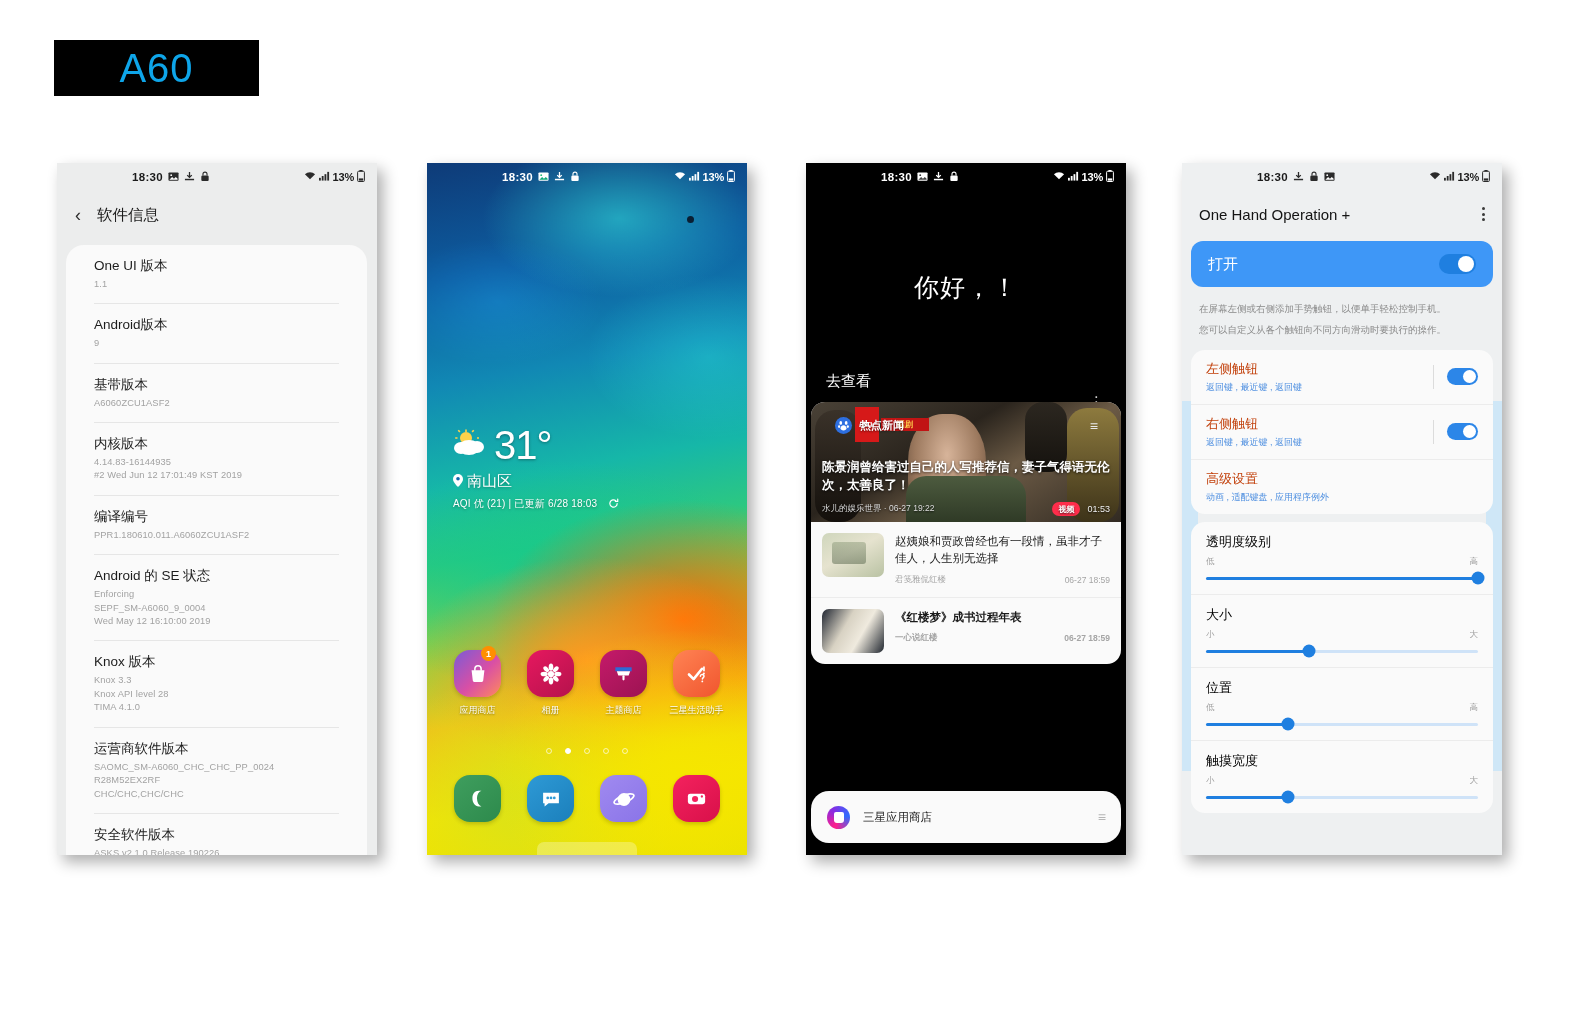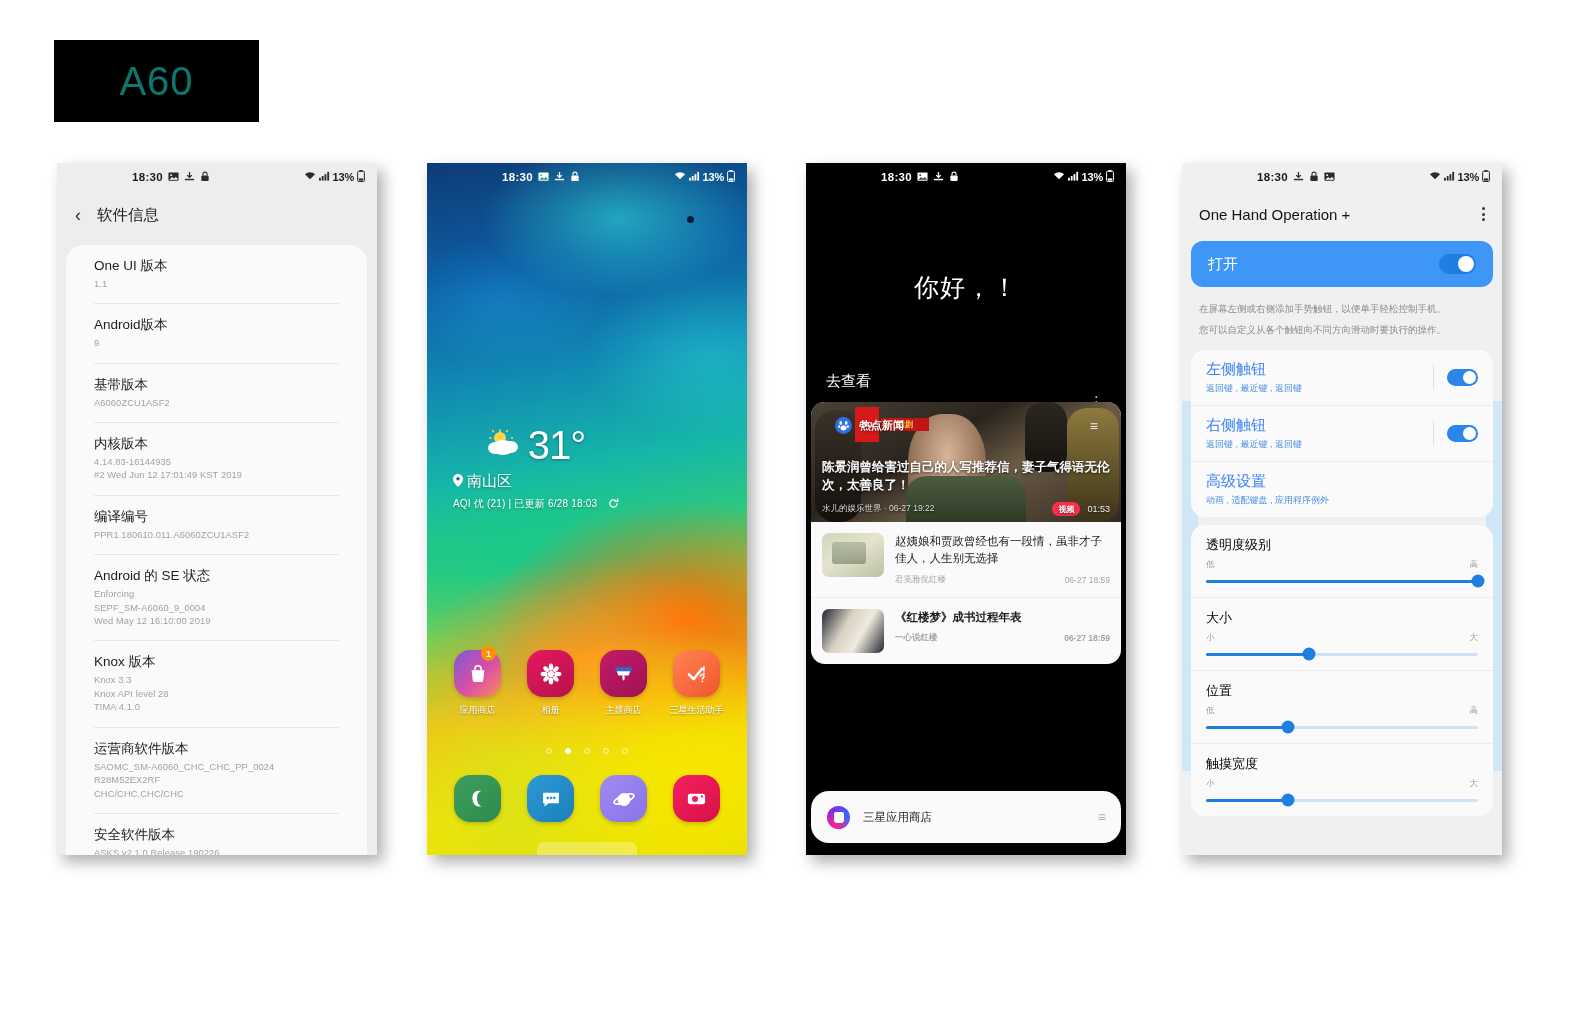--- a/index.html
+++ b/index.html
@@ -7,22 +7,22 @@
     width: 1575px; height: 1014px;
     background: #ffffff;
     font-family: "Liberation Sans", "DejaVu Sans", sans-serif;
     overflow: hidden;
   }
   .stage { position: relative; width: 1575px; height: 1014px; }
 
   
   .device-badge {
     position: absolute; left: 54px; top: 40px;
-    width: 205px; height: 82px;
-    background: #000; color: #0f766e;
+    width: 205px; height: 56px;
+    background: #000; color: #0ea5e9;
     display: flex; align-items: center; justify-content: center;
     font-size: 40px; font-weight: 400; letter-spacing: 1px;
   }
 
   
   .phone {
     position: absolute; top: 163px;
     width: 320px; height: 692px;
     overflow: hidden;
     box-shadow: 6px 7px 14px rgba(0,0,0,0.32);
@@ -77,21 +77,21 @@
   .p2-wall2 {
     position: absolute; inset: 0;
     background:
       radial-gradient(ellipse 210px 120px at 60% 8%, rgba(40,220,180,.55) 0%, rgba(40,220,180,0) 65%),
       radial-gradient(ellipse 150px 90px at 22% 20%, rgba(10,60,140,.5) 0%, rgba(10,60,140,0) 70%),
       radial-gradient(ellipse 180px 120px at 88% 28%, rgba(30,200,160,.35) 0%, rgba(30,200,160,0) 68%);
     mix-blend-mode: screen; pointer-events: none;
   }
   .p2-camhole { position: absolute; top: 53px; right: 53px; width: 7px; height: 7px; border-radius: 50%; background: #0a1f33; }
   .p2-weather { position: absolute; left: 26px; top: 262px; color: #fff; text-shadow: 0 1px 3px rgba(0,0,0,.35); }
-  .p2-temp-row { display: flex; align-items: center; gap: 7px; justify-content: center; }
+  .p2-temp-row { display: flex; align-items: center; gap: 7px; }
   .p2-temp { font-size: 40px; font-weight: 300; line-height: 1; letter-spacing: -1px; }
   .p2-loc { font-size: 15px; margin-top: 7px; display: flex; align-items: center; gap: 4px; }
   .p2-aqi { font-size: 10px; margin-top: 6px; display: flex; align-items: center; gap: 11px; letter-spacing: .2px; }
   .p2-apps { position: absolute; left: 0; right: 0; top: 487px; display: flex; justify-content: space-around; padding: 0 14px; }
   .p2-app { width: 62px; text-align: center; position: relative; }
   .p2-icon { width: 47px; height: 47px; margin: 0 auto; border-radius: 16px;
              display: flex; align-items: center; justify-content: center; position: relative;
              box-shadow: 0 2px 4px rgba(0,0,0,.18); }
   .p2-appname { font-size: 9px; color: #fff; margin-top: 7px; text-shadow: 0 1px 2px rgba(0,0,0,.45); white-space: nowrap; }
   .p2-badge { position: absolute; top: -4px; right: 5px; min-width: 15px; height: 15px; border-radius: 8px;
@@ -168,21 +168,21 @@
     display: flex; align-items: center; padding: 0 17px; }
   .p4-master-label { color: #fff; font-size: 15px; }
   .p4-switch { margin-left: auto; width: 37px; height: 20px; border-radius: 11px; background: #1f7fe0; position: relative; }
   .p4-switch i { position: absolute; right: 2px; top: 2px; width: 16px; height: 16px; border-radius: 50%; background: #fff; }
   .p4-desc { padding: 14px 17px 12px 17px; font-size: 9.5px; color: #8a8a8a; line-height: 1.62; }
   .p4-desc p + p { margin-top: 6px; }
   .p4-group { margin: 0 9px 8px 9px; background: #fafafa; border-radius: 14px; overflow: hidden; }
   .p4-item { padding: 10px 15px; display: flex; align-items: center; border-bottom: 1px solid #ececec; }
   .p4-item:last-child { border-bottom: none; }
   .p4-it-text { flex: 1; min-width: 0; }
-  .p4-it-title { font-size: 15px; color: #3b82f6; }
+  .p4-it-title { font-size: 13px; color: #c2410c; }
   .p4-it-sub { font-size: 9px; color: #4e8fe0; margin-top: 3px; }
   .p4-it-div { width: 1px; height: 24px; background: #dcdcdc; margin-right: 13px; }
   .p4-sw { width: 31px; height: 17px; border-radius: 9px; background: #2c86e8; position: relative; flex: none; }
   .p4-sw i { position: absolute; right: 2px; top: 2px; width: 13px; height: 13px; border-radius: 50%; background: #fff; }
   .p4-slider-block { padding: 11px 15px 14px 15px; border-bottom: 1px solid #ececec; }
   .p4-slider-block:last-child { border-bottom: none; }
   .p4-sl-title { font-size: 13px; color: #000000; margin-bottom: 5px; }
   .p4-sl-ends { display: flex; justify-content: space-between; font-size: 8.5px; color: #9f9f9f; margin-bottom: 9px; }
   .p4-track { height: 3px; background: #cfe3f8; border-radius: 2px; position: relative; }
   .p4-fill { position: absolute; left: 0; top: 0; height: 3px; background: #1f7fe0; border-radius: 2px; }

